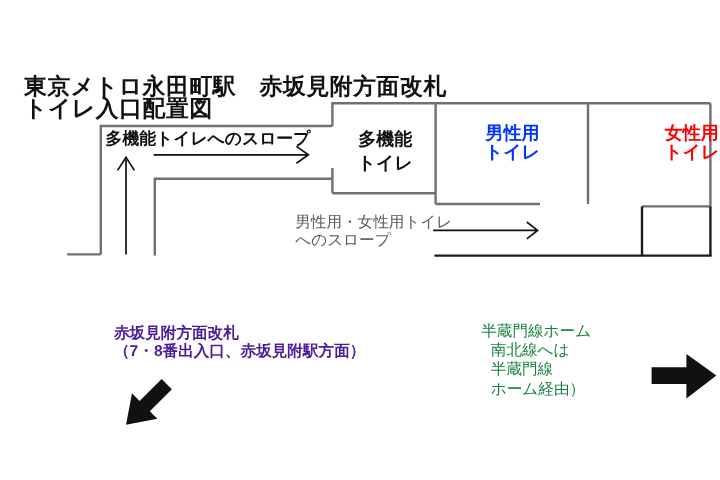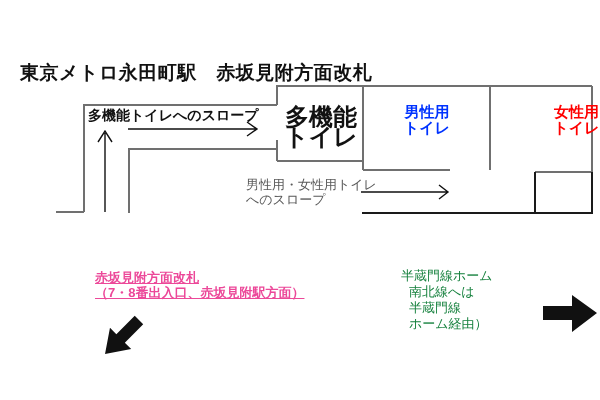--- a/index.html
+++ b/index.html
@@ -10,25 +10,25 @@
   }
   .abs{position:absolute;margin-top:41px;}
   .title{
     left:20px;top:22px;font-size:19px;line-height:19px;font-weight:bold;
     letter-spacing:0.5px;color:#111;
   }
   .plan{position:absolute;left:0;top:0;}
   .label{position:absolute;}
   .slope1{left:88px;top:107px;font-size:14px;line-height:16px;font-weight:bold;color:#111;}
   .room-label{text-align:center;font-weight:bold;}
-  .tafunou{left:278px;top:107px;width:86px;font-size:24px;line-height:20px;color:#111;}
+  .tafunou{left:278px;top:107px;width:86px;font-size:15px;line-height:20px;color:#111;}
   .mens{left:364px;top:104px;width:126px;font-size:15px;line-height:16px;color:#0033ff;}
   .womens{left:491px;top:104px;width:101px;font-size:15px;line-height:16px;color:#ff0000;padding-left:35px;}
   .slope2{left:236px;top:177px;font-size:13px;line-height:15px;color:#595959;margin-left:10px;}
-  .gate{left:95px;top:270px;font-size:13px;line-height:15px;font-weight:bold;color:#ec4899;text-decoration:underline;}
+  .gate{left:95px;top:270px;font-size:13px;line-height:15px;font-weight:bold;color:#4c1d95;}
   .platform{left:396px;top:268px;font-size:13px;line-height:16px;font-weight:normal;color:#15803d;}
   .platform .l1{padding-left:5px;}
   .platform .ind{padding-left:13px;}
 </style>
 </head>
 <body>
 
 <div class="canvas">
 
   <svg class="plan" width="600" height="400" viewBox="0 0 600 400">
@@ -59,20 +59,21 @@
       <path d="M361,192 H447 M439,185 L448,192 L439,199"></path>
     </g>
     <g fill="#111111" stroke="none">
       <path transform="rotate(135 122 337)" d="M98,331 H124 V322 L146,337 L124,352 V343 H98 Z"></path>
       <path d="M543,306 H572 V295 L597,313 L572,332 V320 H543 Z"></path>
     </g>
   </svg>
 
   <div class="abs title">
     <div>東京メトロ永田町駅　赤坂見附方面改札</div>
+    <div>トイレ入口配置図</div>
   </div>
 
   <div class="label slope1">多機能トイレへのスロープ</div>
 
   <div class="label room-label tafunou">
     <div>多機能</div>
     <div>トイレ</div>
   </div>
   <div class="label room-label mens">
     <div>男性用</div>

